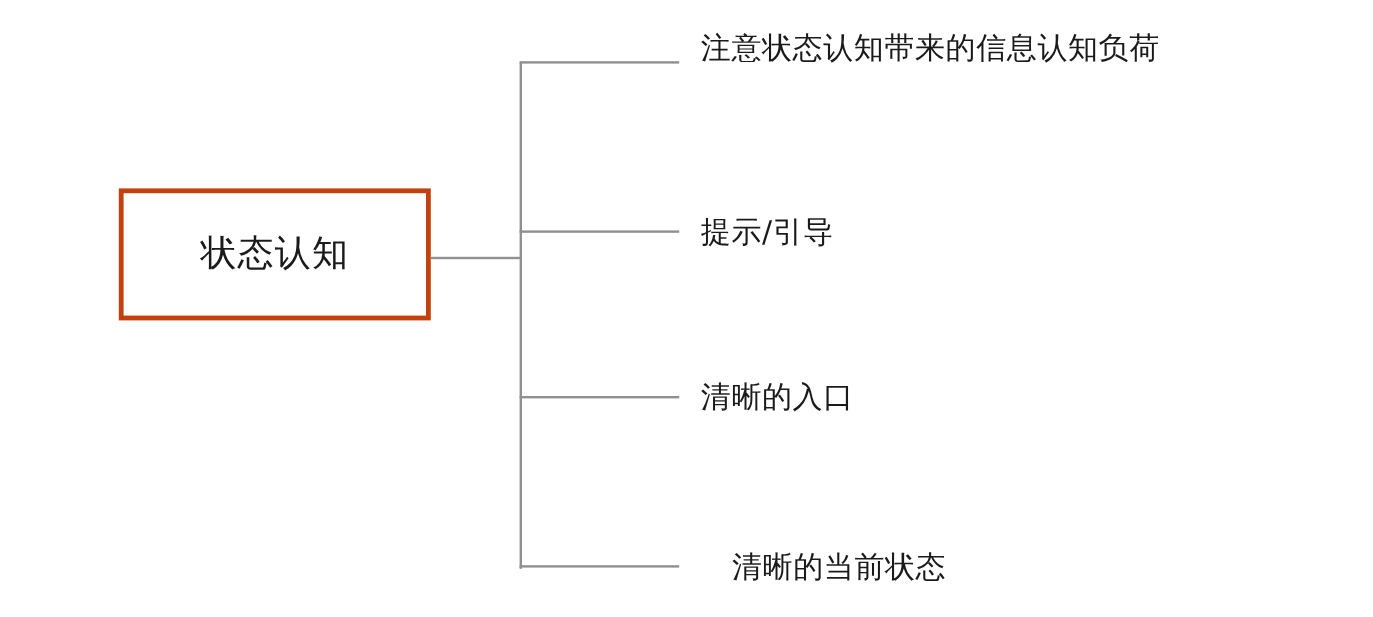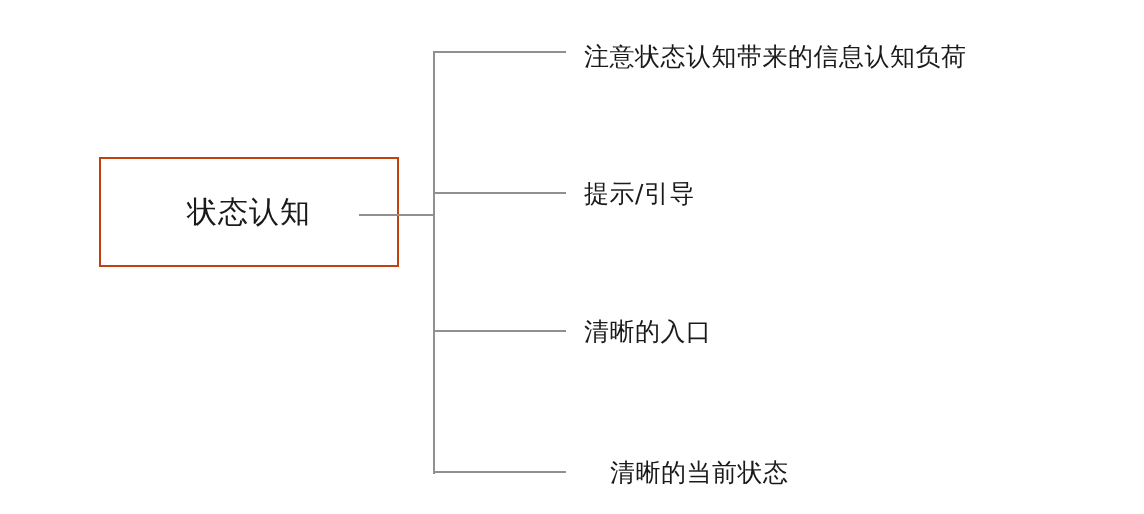--- a/index.html
+++ b/index.html
@@ -16,24 +16,24 @@
     width: 1144px;
     height: 514px;
     background: #ffffff;
     overflow: hidden;
   }
   
   .root-node {
     position: absolute;
     left: 99px;
     top: 157px;
-    width: 300px;
+    width: 260px;
     height: 110px;
     box-sizing: border-box;
-    border: 2px solid #c2410c;
+    border: 4px solid #c2410c;
     background: #ffffff;
     display: flex;
     align-items: center;
     justify-content: center;
   }
   .root-node-label {
     font-size: 30px;
     line-height: 1;
     color: #1a1a1a;
     letter-spacing: 1px;
@@ -86,21 +86,21 @@
 
   <div class="root-node">
     <span class="root-node-label">状态认知</span>
   </div>
 
   <div class="line-h stem"></div>
 
   <div class="line-v trunk"></div>
 
   <div class="line-h branch-arm" style="top:51px;"></div>
-  <div class="branch-label" style="top:56px;">注意状态认知带来的信息认知负荷</div>
+  <div class="branch-label" style="top:40px;">注意状态认知带来的信息认知负荷</div>
 
   <div class="line-h branch-arm" style="top:192px;"></div>
   <div class="branch-label" style="top:193px;">提示/引导</div>
 
   <div class="line-h branch-arm" style="top:330px;"></div>
   <div class="branch-label" style="top:331px;">清晰的入口</div>
 
   <div class="line-h branch-arm" style="top:471px;"></div>
   <div class="branch-label" style="top:472px;margin-left:26px;">清晰的当前状态</div>
 

